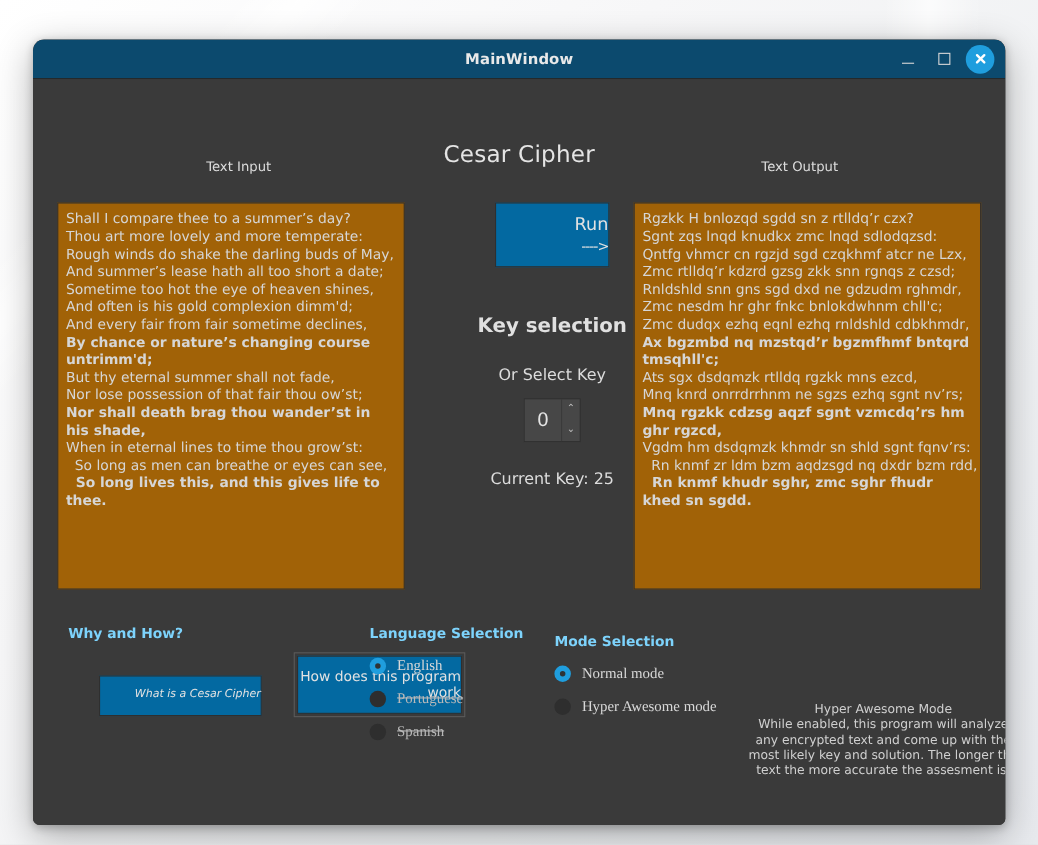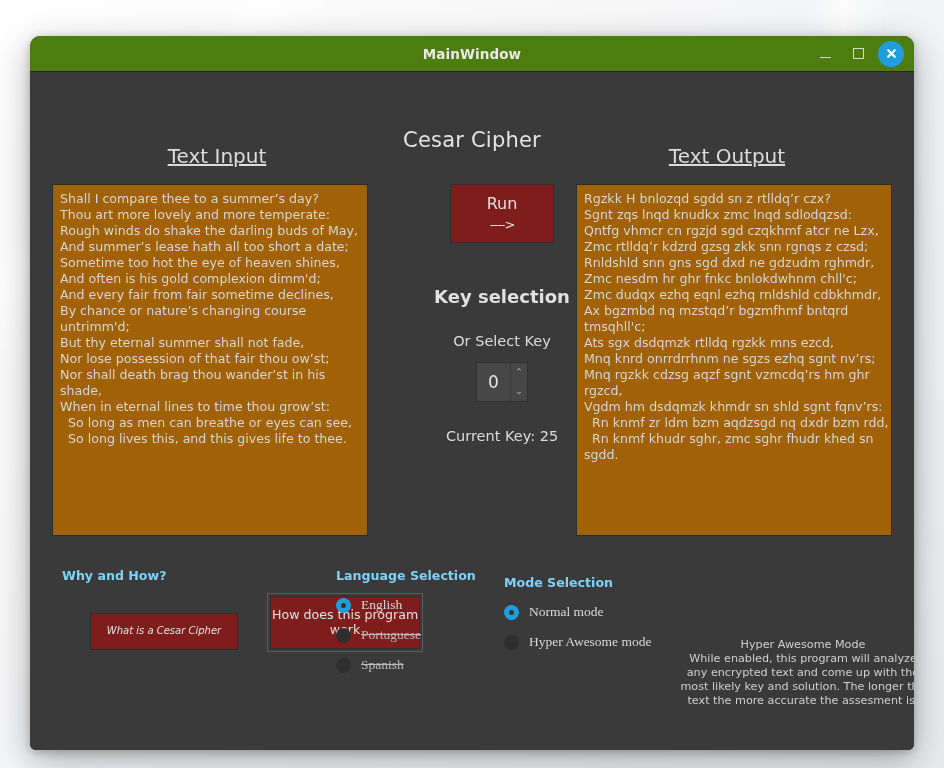--- a/index.html
+++ b/index.html
@@ -37,21 +37,21 @@
     width: 884px; height: 714px;
     background: #3a3a3a;
     border-radius: 10px 10px 6px 6px;
     box-shadow: 0 10px 34px rgba(0,0,0,0.30), 0 2px 8px rgba(0,0,0,0.22);
     overflow: hidden;
     display: flex;
     flex-direction: column;
   }
   .titlebar {
     height: 36px;
-    background: #4d7c0f;
+    background: #0c4a6e;
     border-radius: 10px 10px 0 0;
     display: flex;
     align-items: center;
     justify-content: center;
     position: relative;
     flex: none;
     border-bottom: 1px solid #262626;
   }
   .title-text {
     color: #e9e9e9;
@@ -83,23 +83,22 @@
     left: 0; right: 0; top: 56px;
     text-align: center;
     color: #e4e4e4;
     font-size: 21px;
     letter-spacing: 0.2px;
   }
   .col-label {
     position: absolute;
     top: 72px;
     color: #dcdcdc;
-    font-size: 20px;
+    font-size: 12px;
     text-align: center;
-    text-decoration: underline;
   }
   .col-label.left  { left: 22px;  width: 330px; }
   .col-label.right { right: 22px; width: 330px; }
 
   
   .textarea {
     position: absolute;
     top: 112px;
     height: 352px;
     background: #a16207;
@@ -108,38 +107,38 @@
     font-size: 12.6px;
     line-height: 16.0px;
     padding: 6px 8px 6px 7px;
     overflow: hidden;
     white-space: pre-wrap;
     cursor: text;
   }
   .textarea.left  { left: 22px;  width: 316px; }
   .textarea.right { right: 22px; width: 316px; }
   .ta-line { white-space: pre; }
-  .ta-line.wrapline { white-space: pre-wrap; }
+  .ta-line.wrapline { white-space: pre-wrap; font-weight: bold; }
 
   
   .center-col {
     position: absolute;
     left: 352px; width: 240px;
     top: 112px;
     text-align: center;
   }
   .btn {
-    background: #7f1d1d;
+    background: #0369a1;
     border: 1px solid #2f2f2f;
     color: #e2e2e2;
     font-size: 14px;
     padding: 7px 12px;
     cursor: pointer;
     display: inline-block;
-    text-align: center;
+    text-align: right;
     line-height: 1.22;
   }
   .run-btn {
     width: 104px;
     padding: 9px 0 10px;
     font-size: 16px;
   }
   .run-arrow { display:block; font-size: 13px; margin-top: 3px; letter-spacing: -1px; }
   .sec-label {
     color: #e0e0e0;

